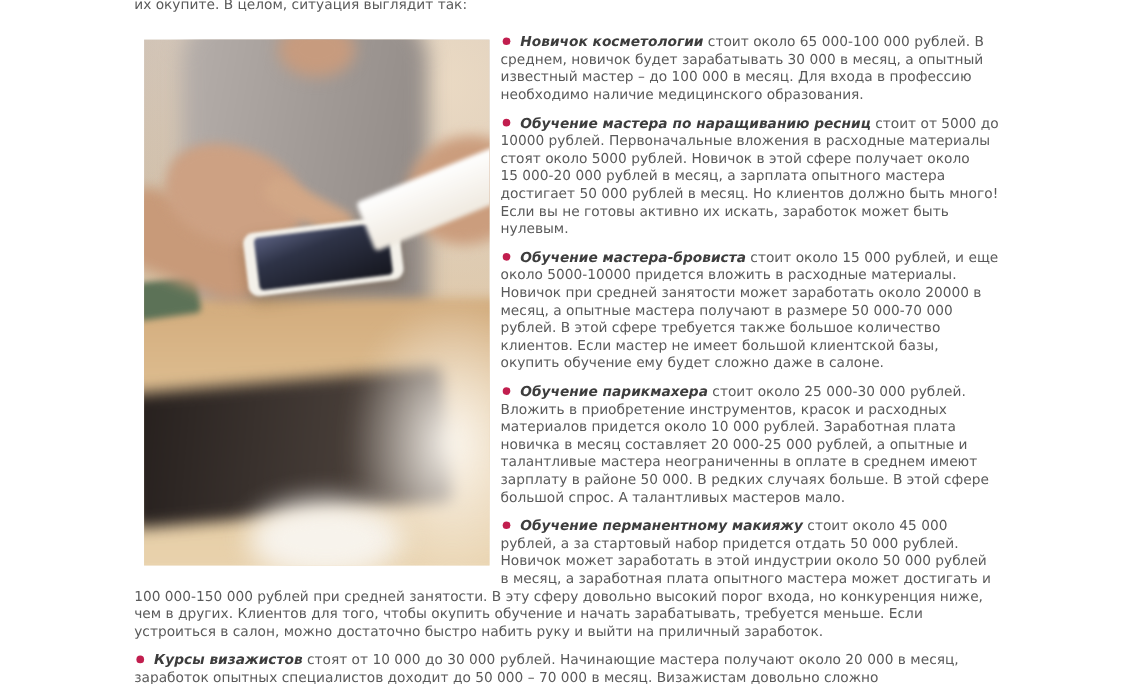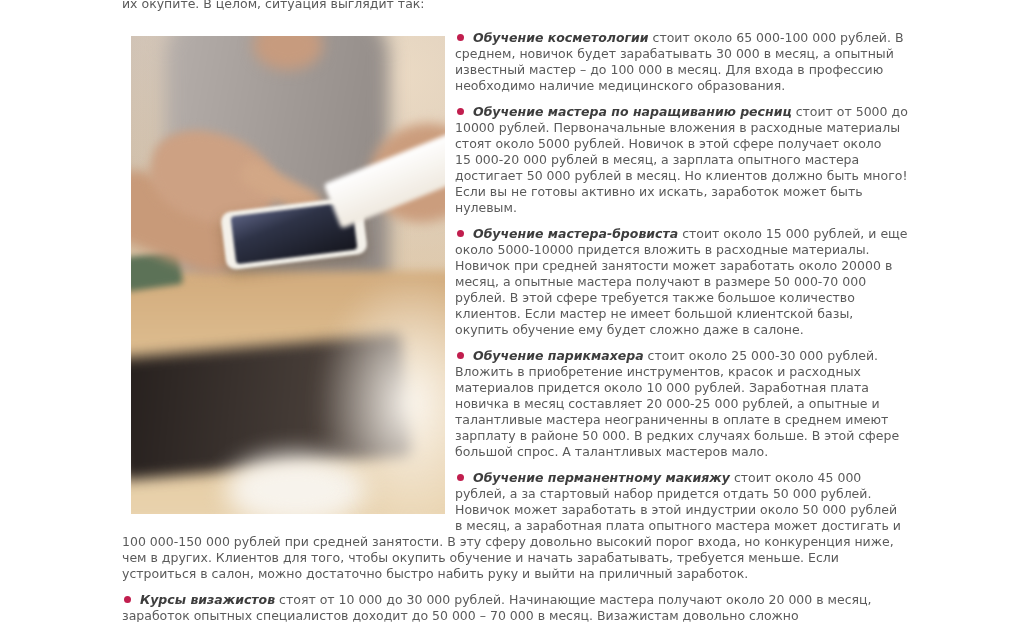--- a/index.html
+++ b/index.html
@@ -84,21 +84,21 @@
     </div>
     <div class="ph ph-rhand"></div>
     <div class="ph ph-receipt"></div>
     <div class="ph ph-book"></div>
     <div class="ph ph-paper"></div>
     <div class="ph ph-blur"></div>
   </div>
 
   <ul class="bullets">
     <li>
-      <span class="dot" style="background: rgb(193, 30, 78);"></span><span class="lead" style="color: rgb(61, 61, 61);">Обучение косметологии</span><span class="txt"> стоит около 65&nbsp;000-100&nbsp;000 рублей. В среднем, новичок будет зарабатывать 30&nbsp;000 в месяц, а опытный известный мастер – до 100&nbsp;000 в месяц. Для входа в профессию необходимо наличие медицинского образования.</span>
+      <span class="dot" style="background: rgb(193, 30, 78);"></span><span class="lead" style="color: rgb(61, 61, 61);">Новичок косметологии</span><span class="txt"> стоит около 65&nbsp;000-100&nbsp;000 рублей. В среднем, новичок будет зарабатывать 30&nbsp;000 в месяц, а опытный известный мастер – до 100&nbsp;000 в месяц. Для входа в профессию необходимо наличие медицинского образования.</span>
     </li>
     <li>
       <span class="dot" style="background: rgb(193, 30, 78);"></span><span class="lead" style="color: rgb(61, 61, 61);">Обучение мастера по наращиванию ресниц</span><span class="txt"> стоит от 5000 до 10000 рублей. Первоначальные вложения в расходные материалы стоят около 5000 рублей. Новичок в этой сфере получает около 15&nbsp;000-20&nbsp;000 рублей в месяц, а зарплата опытного мастера достигает 50&nbsp;000 рублей в месяц. Но клиентов должно быть много! Если вы не готовы активно их искать, заработок может быть нулевым.</span>
     </li>
     <li>
       <span class="dot" style="background: rgb(193, 30, 78);"></span><span class="lead" style="color: rgb(61, 61, 61);">Обучение мастера-бровиста</span><span class="txt"> стоит около 15&nbsp;000 рублей, и еще около 5000-10000 придется вложить в расходные материалы. Новичок при средней занятости может заработать около 20000 в месяц, а опытные мастера получают в размере 50&nbsp;000-70&nbsp;000 рублей. В этой сфере требуется также большое количество клиентов. Если мастер не имеет большой клиентской базы, окупить обучение ему будет сложно даже в салоне.</span>
     </li>
     <li>
       <span class="dot" style="background: rgb(193, 30, 78);"></span><span class="lead" style="color: rgb(61, 61, 61);">Обучение парикмахера</span><span class="txt"> стоит около 25&nbsp;000-30&nbsp;000 рублей. Вложить в приобретение инструментов, красок и расходных материалов придется около 10&nbsp;000 рублей. Заработная плата новичка в месяц составляет 20&nbsp;000-25&nbsp;000 рублей, а опытные и талантливые мастера неограниченны в оплате в среднем имеют зарплату в районе 50&nbsp;000. В редких случаях больше. В этой сфере большой спрос. А талантливых мастеров мало.</span>
     </li>

